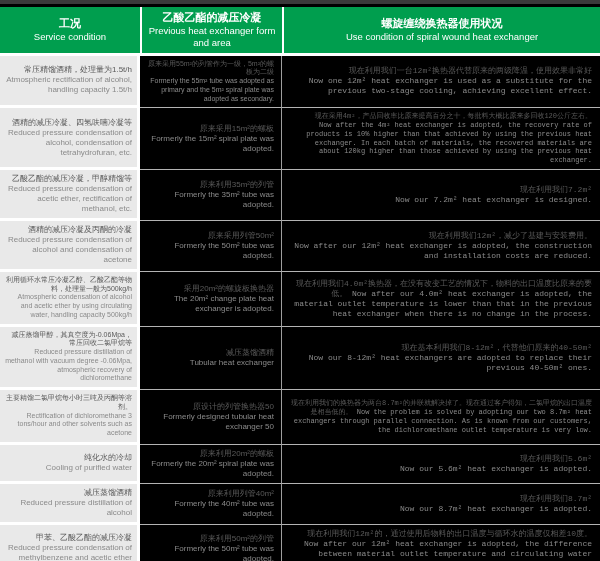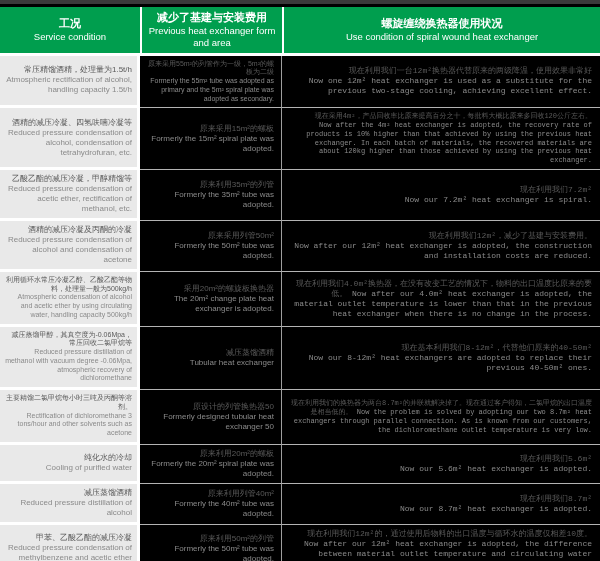--- a/index.html
+++ b/index.html
@@ -52,21 +52,21 @@
         <col class="c2">
         <col class="c3">
     </colgroup>
     <thead>
       <tr>
         <th>
           <div class="h-cn">工况</div>
           <div class="h-en">Service condition</div>
         </th>
         <th>
-          <div class="h-cn">减少了基建与安装费用</div>
+          <div class="h-cn">乙酸乙酯的减压冷凝</div>
           <div class="h-en">Previous heat exchanger form and area</div>
         </th>
         <th>
           <div class="h-cn">螺旋缠绕换热器使用状况</div>
           <div class="h-en">Use condition of spiral wound heat exchanger</div>
         </th>
       </tr>
     </thead>
     <tbody id="table-body">
   <tr>
@@ -103,21 +103,21 @@
     <td class="c1">
       <span class="cn">乙酸乙酯的减压冷凝，甲醇精馏等</span>
       <span class="en">Reduced pressure condensation of acetic ether, rectification of methanol, etc.</span>
     </td>
     <td class="c2">
       <span class="cn">原来利用35m²的列管</span>
       <span class="en">Formerly the 35m² tube was adopted.</span>
     </td>
     <td class="c3">
       <span class="cn">现在利用我们7.2m²</span>
-      <span class="en">Now our 7.2m² heat exchanger is spiral.</span>
+      <span class="en">Now our 7.2m² heat exchanger is designed.</span>
     </td>
   </tr>
 
   <tr>
     <td class="c1">
       <span class="cn">酒精的减压冷凝及丙酮的冷凝</span>
       <span class="en">Reduced pressure condensation of alcohol and condensation of acetone</span>
     </td>
     <td class="c2">
       <span class="cn">原来采用列管50m²</span>

